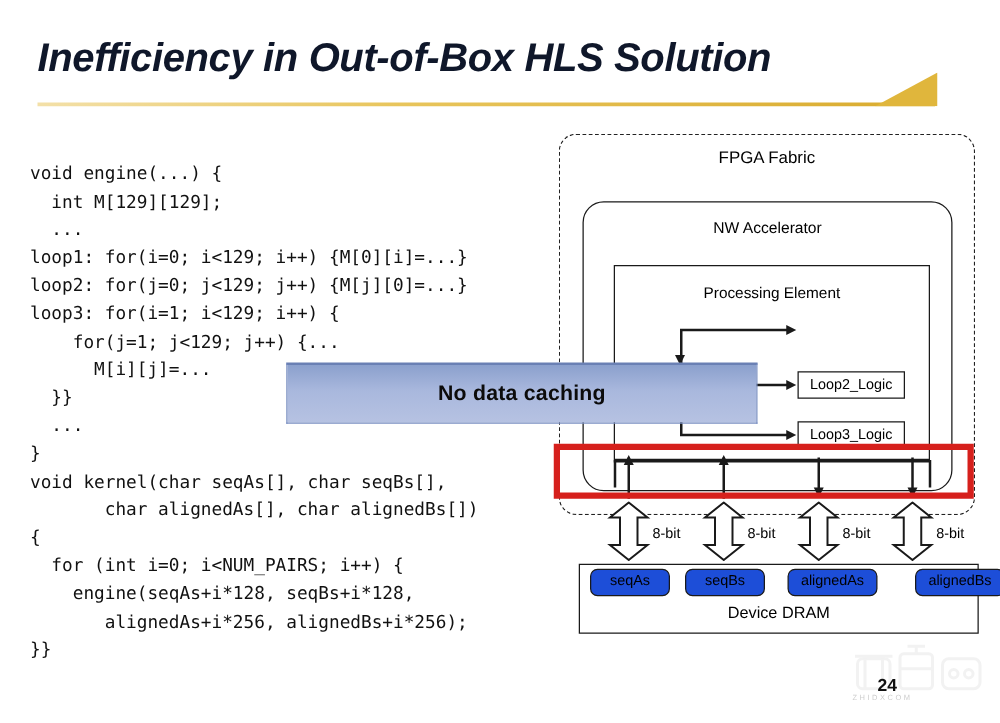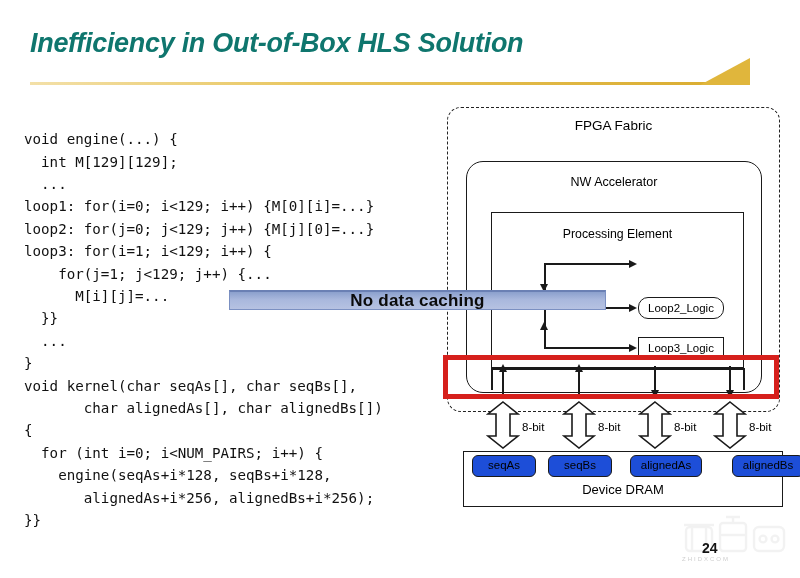--- a/index.html
+++ b/index.html
@@ -10,24 +10,24 @@
     width: 800px; height: 578px;
     position: relative;
     overflow: hidden;
     font-family: "Liberation Sans", sans-serif;
   }
 
   
   #slide-title {
     position: absolute;
     left: 30px; top: 28px;
-    font-size: 27px;
+    font-size: 32px;
     font-weight: bold;
     font-style: italic;
-    color: #0f766e;
+    color: #0f172a;
     letter-spacing: -0.3px;
     white-space: nowrap;
   }
   #title-rule {
     position: absolute;
     left: 30px; top: 82px;
     width: 718px; height: 3px;
     background: linear-gradient(to right, #f3e0a8 0%, #e8c55c 40%, #d9ab2e 100%);
   }
   #title-arrow-head {
@@ -109,21 +109,21 @@
     border: 1.5px solid #1a1a1a;
     box-sizing: border-box;
     background: #ffffff;
     font-size: 11.5px;
     line-height: 20px;
     text-align: center;
     color: #000;
     font-family: "Liberation Sans", sans-serif;
   }
   #loop1-box { top: 253px; }
-  #loop2-box { top: 297px; border-radius: 10px; }
+  #loop2-box { top: 297px; }
   #loop3-box { top: 337px; }
 
   
   .pe-wire { position: absolute; background: #1a1a1a; }
   .arrowhead-right {
     position: absolute;
     width: 0; height: 0;
     border-top: 4.5px solid transparent;
     border-bottom: 4.5px solid transparent;
     border-left: 8px solid #1a1a1a;
@@ -140,21 +140,21 @@
     width: 0; height: 0;
     border-left: 4.5px solid transparent;
     border-right: 4.5px solid transparent;
     border-bottom: 8px solid #1a1a1a;
   }
 
   
   #no-data-caching {
     position: absolute;
     left: 229px; top: 290px;
-    width: 377px; height: 20px;
+    width: 377px; height: 49px;
     background: linear-gradient(to bottom, #8ba0cd 0%, #a9b8dd 45%, #b6c2e2 100%);
     border-top: 2px solid #6a80b4;
     border-left: 1px solid #7b90c2;
     border-right: 1px solid #7b90c2;
     border-bottom: 1px solid #7b90c2;
     box-sizing: border-box;
     display: flex;
     align-items: center;
     justify-content: center;
     font-size: 17px;

